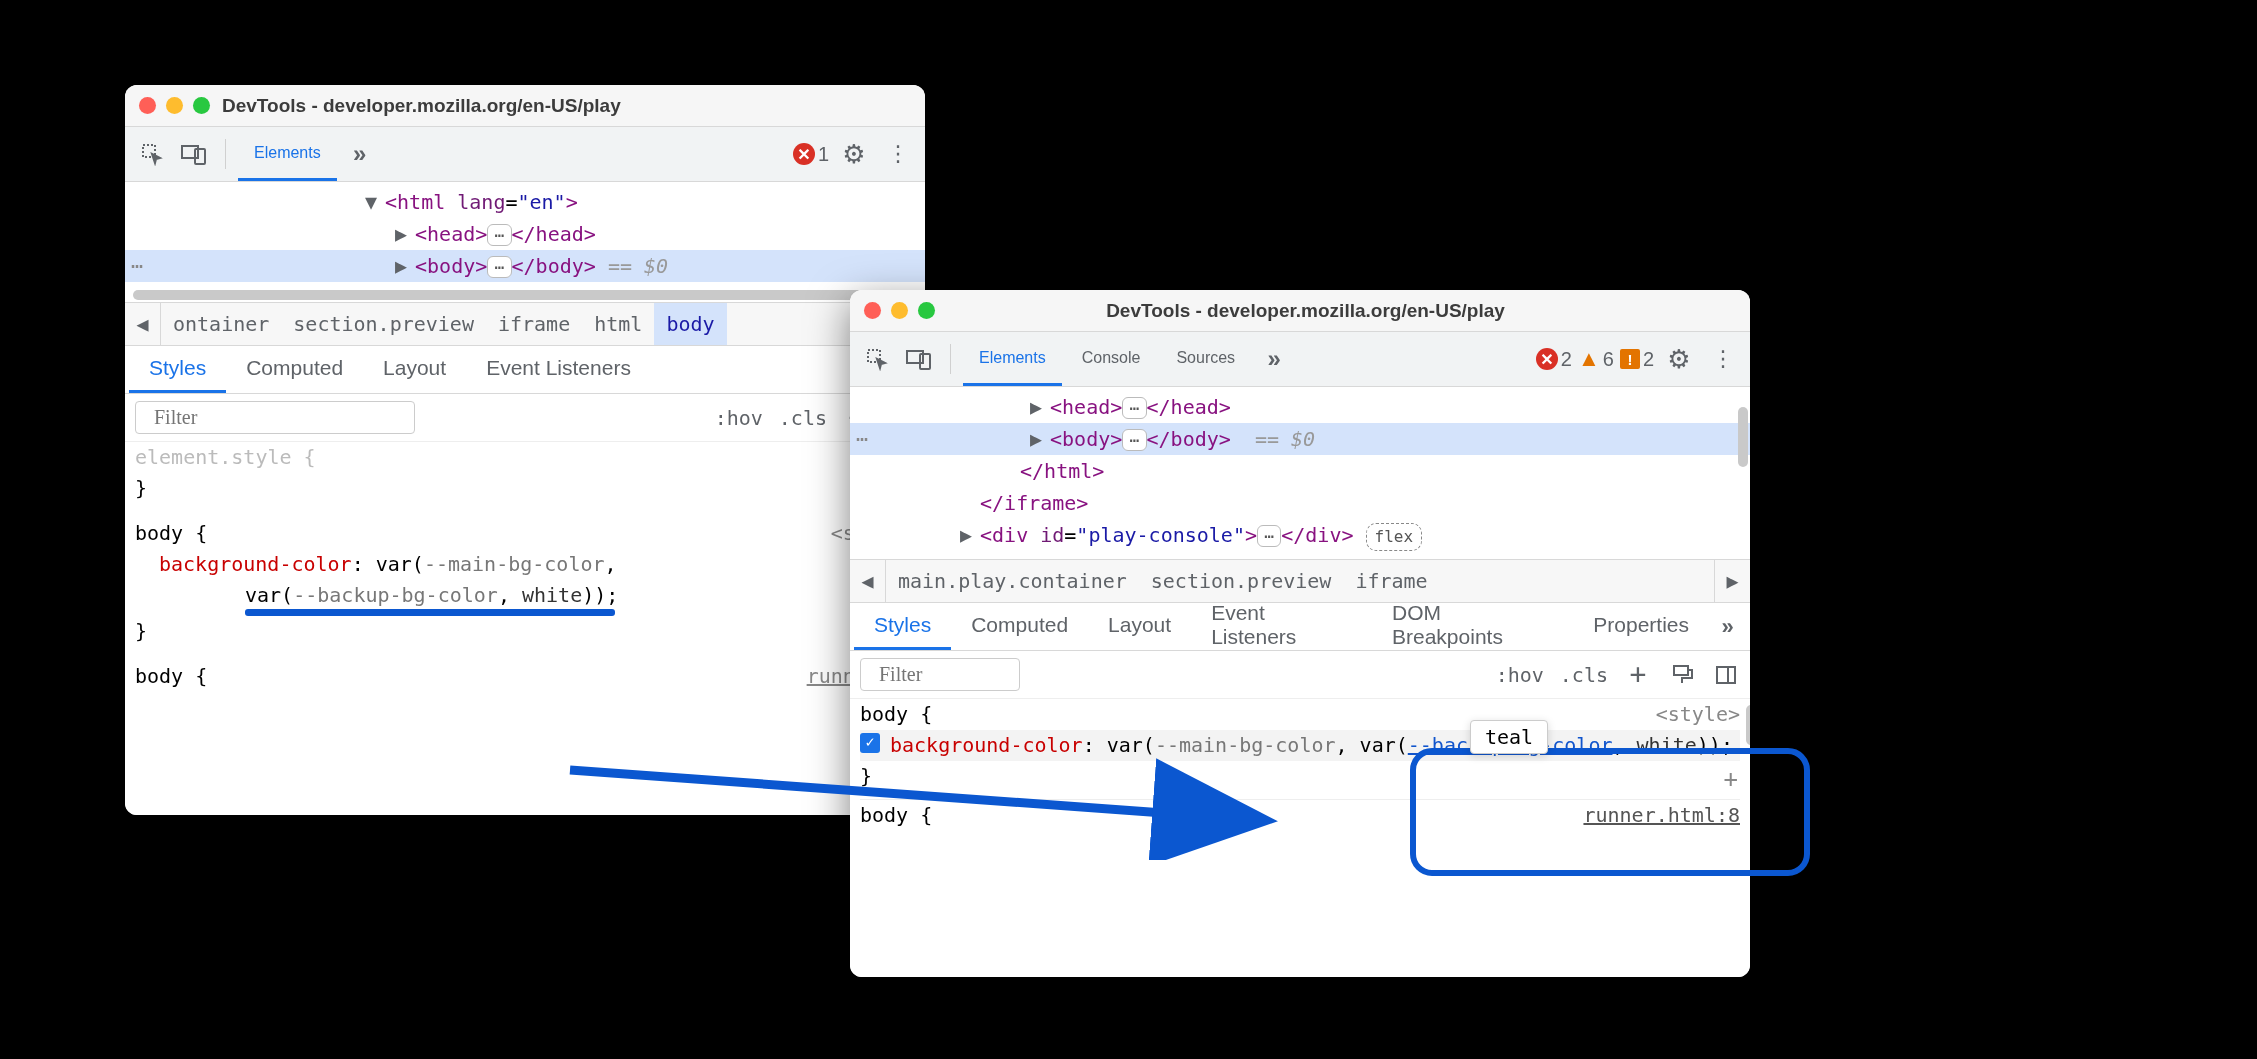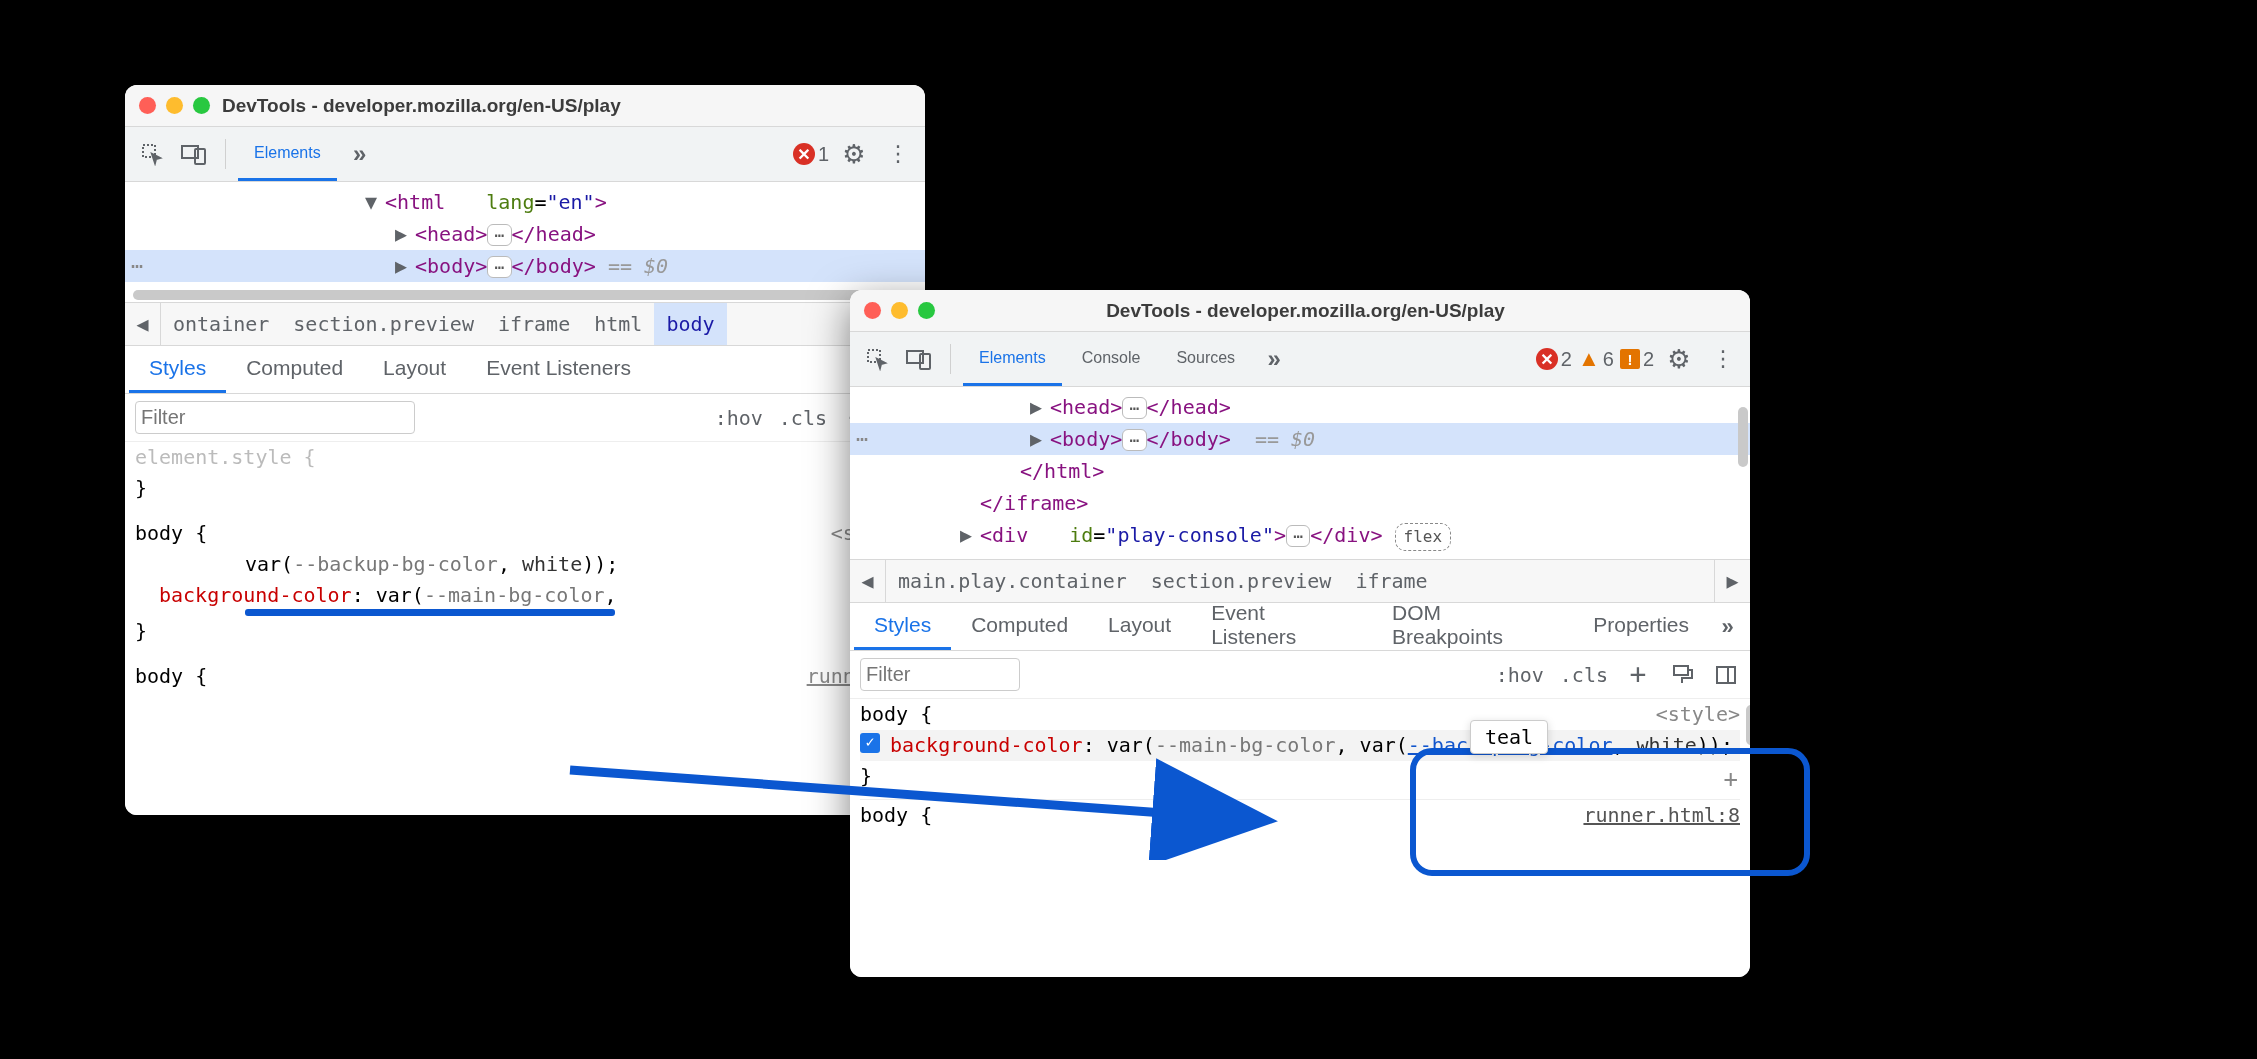--- a/index.html
+++ b/index.html
@@ -71,21 +71,21 @@
     line-height: 1.6;
     padding: 4px 0 4px 0;
     overflow: hidden;
     position: relative;
   }
   .dom-line { padding: 0 10px 0 40px; white-space: nowrap; position: relative; }
   .dom-line.selected { background: #d4e3fb; }
   .dom-line .twisty { position: absolute; left: 22px; color: #5f6368; }
   .tag-brkt { color: #881280; }
   .tag-name { color: #881280; }
-  .attr-name { color: #4d7c0f; margin-left: 29px; }
+  .attr-name { color: #701a75; }
   .attr-val { color: #1a1aa6; }
   .ellipsis-badge { display: inline-block; border: 1px solid #bbb; border-radius: 6px; padding: 0 6px; color: #555; background: #fff; font-size: 17px; line-height: 1.2; }
   .eq0 { color: #999; font-style: italic; }
   .flex-badge { display: inline-block; border: 1px dashed #888; border-radius: 10px; padding: 0 8px; color: #555; font-size: 16px; }
   .dots-left { position: absolute; left: 6px; color: #888; font-size: 20px; letter-spacing: -1px; }
 
   .breadcrumb-bar {
     background: #f7f7f7;
     border-top: 1px solid #d8d8d8;
     border-bottom: 1px solid #d8d8d8;
@@ -121,21 +121,21 @@
     height: 48px;
     border-bottom: 1px solid #eee;
     display: flex;
     align-items: center;
     padding: 0 10px;
     gap: 10px;
     font-family: Menlo, Consolas, monospace;
     font-size: 20px;
     color: #5f6368;
   }
-  .filter-input { border: 1px solid #ccc; border-radius: 4px; padding: 4px 5px; font-family: Liberation Sans, sans-serif; font-size: 20px; width: 280px; }
+  .filter-input { border: 1px solid #ccc; border-radius: 4px; padding: 4px 18px; font-family: Liberation Serif, serif; font-size: 20px; width: 280px; }
   .filter-input.narrow { width: 160px; }
   .filterbar-right { margin-left: auto; display: flex; align-items: center; gap: 16px; }
   .fb-btn { cursor: pointer; color: #5f6368; display: flex; align-items: center; justify-content: center; width: 28px; height: 28px; }
 
   .styles-panel {
     background: #fff;
     font-family: Menlo, Consolas, monospace;
     font-size: 20px;
     line-height: 1.55;
     padding: 0 10px 10px 10px;
@@ -268,25 +268,25 @@
   </div>
 
   <div class="styles-panel">
     <div style="color:#bbb;">element.style {</div>
     <div>}</div>
     <div style="height:14px;"></div>
     <div>
       <span class="rule-src" style="color:#888;">&lt;style&gt;</span>
       <span class="sel">body</span> <span class="brace">{</span>
     </div>
+    <div class="decl-line">
+      <span class="prop-name">background-color</span>: var(<span class="css-var">--main-bg-color</span>,
+    </div>
     <div class="decl-line" style="padding-left:110px;">
       var(<span class="css-var">--backup-bg-color</span>, <span class="val-plain">white</span>));
-    </div>
-    <div class="decl-line">
-      <span class="prop-name">background-color</span>: var(<span class="css-var">--main-bg-color</span>,
     </div>
     <div style="margin-left:110px;width:370px;">
         <span class="underline-annot"></span>
       </div>
     <div>}</div>
     <div style="height:14px;"></div>
     <div>
       <span class="rule-src" style="color:#888;text-decoration:underline;">runner.ht</span>
       <span class="sel">body</span> <span class="brace">{</span>
     </div>

